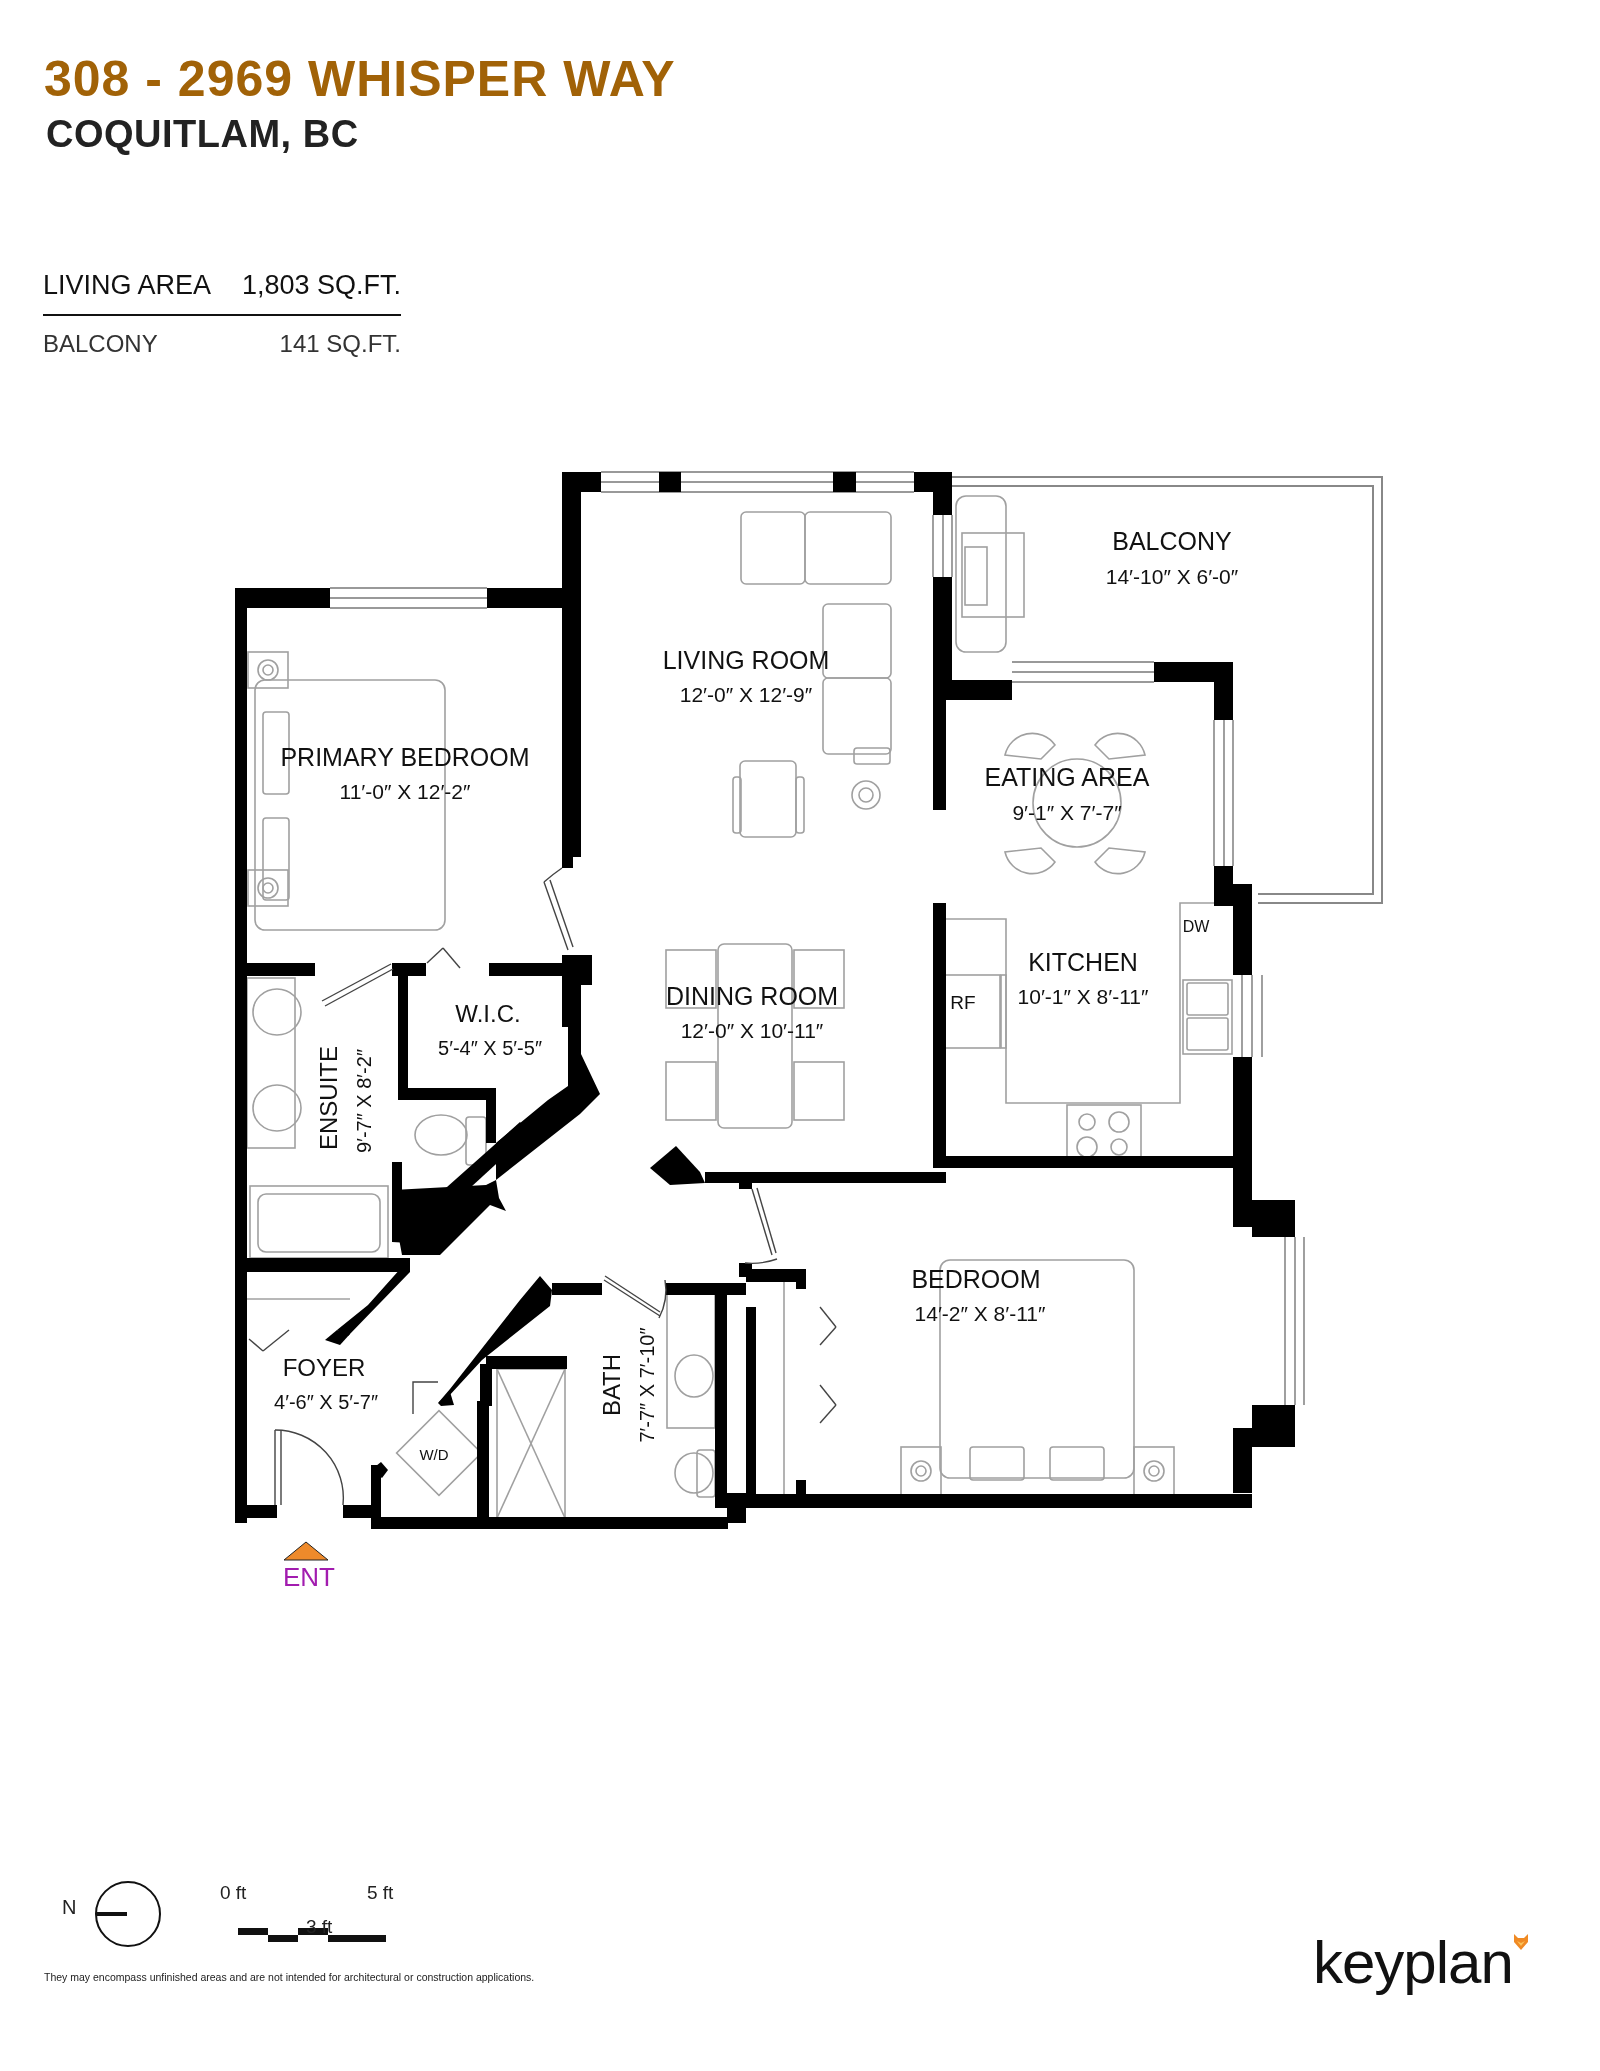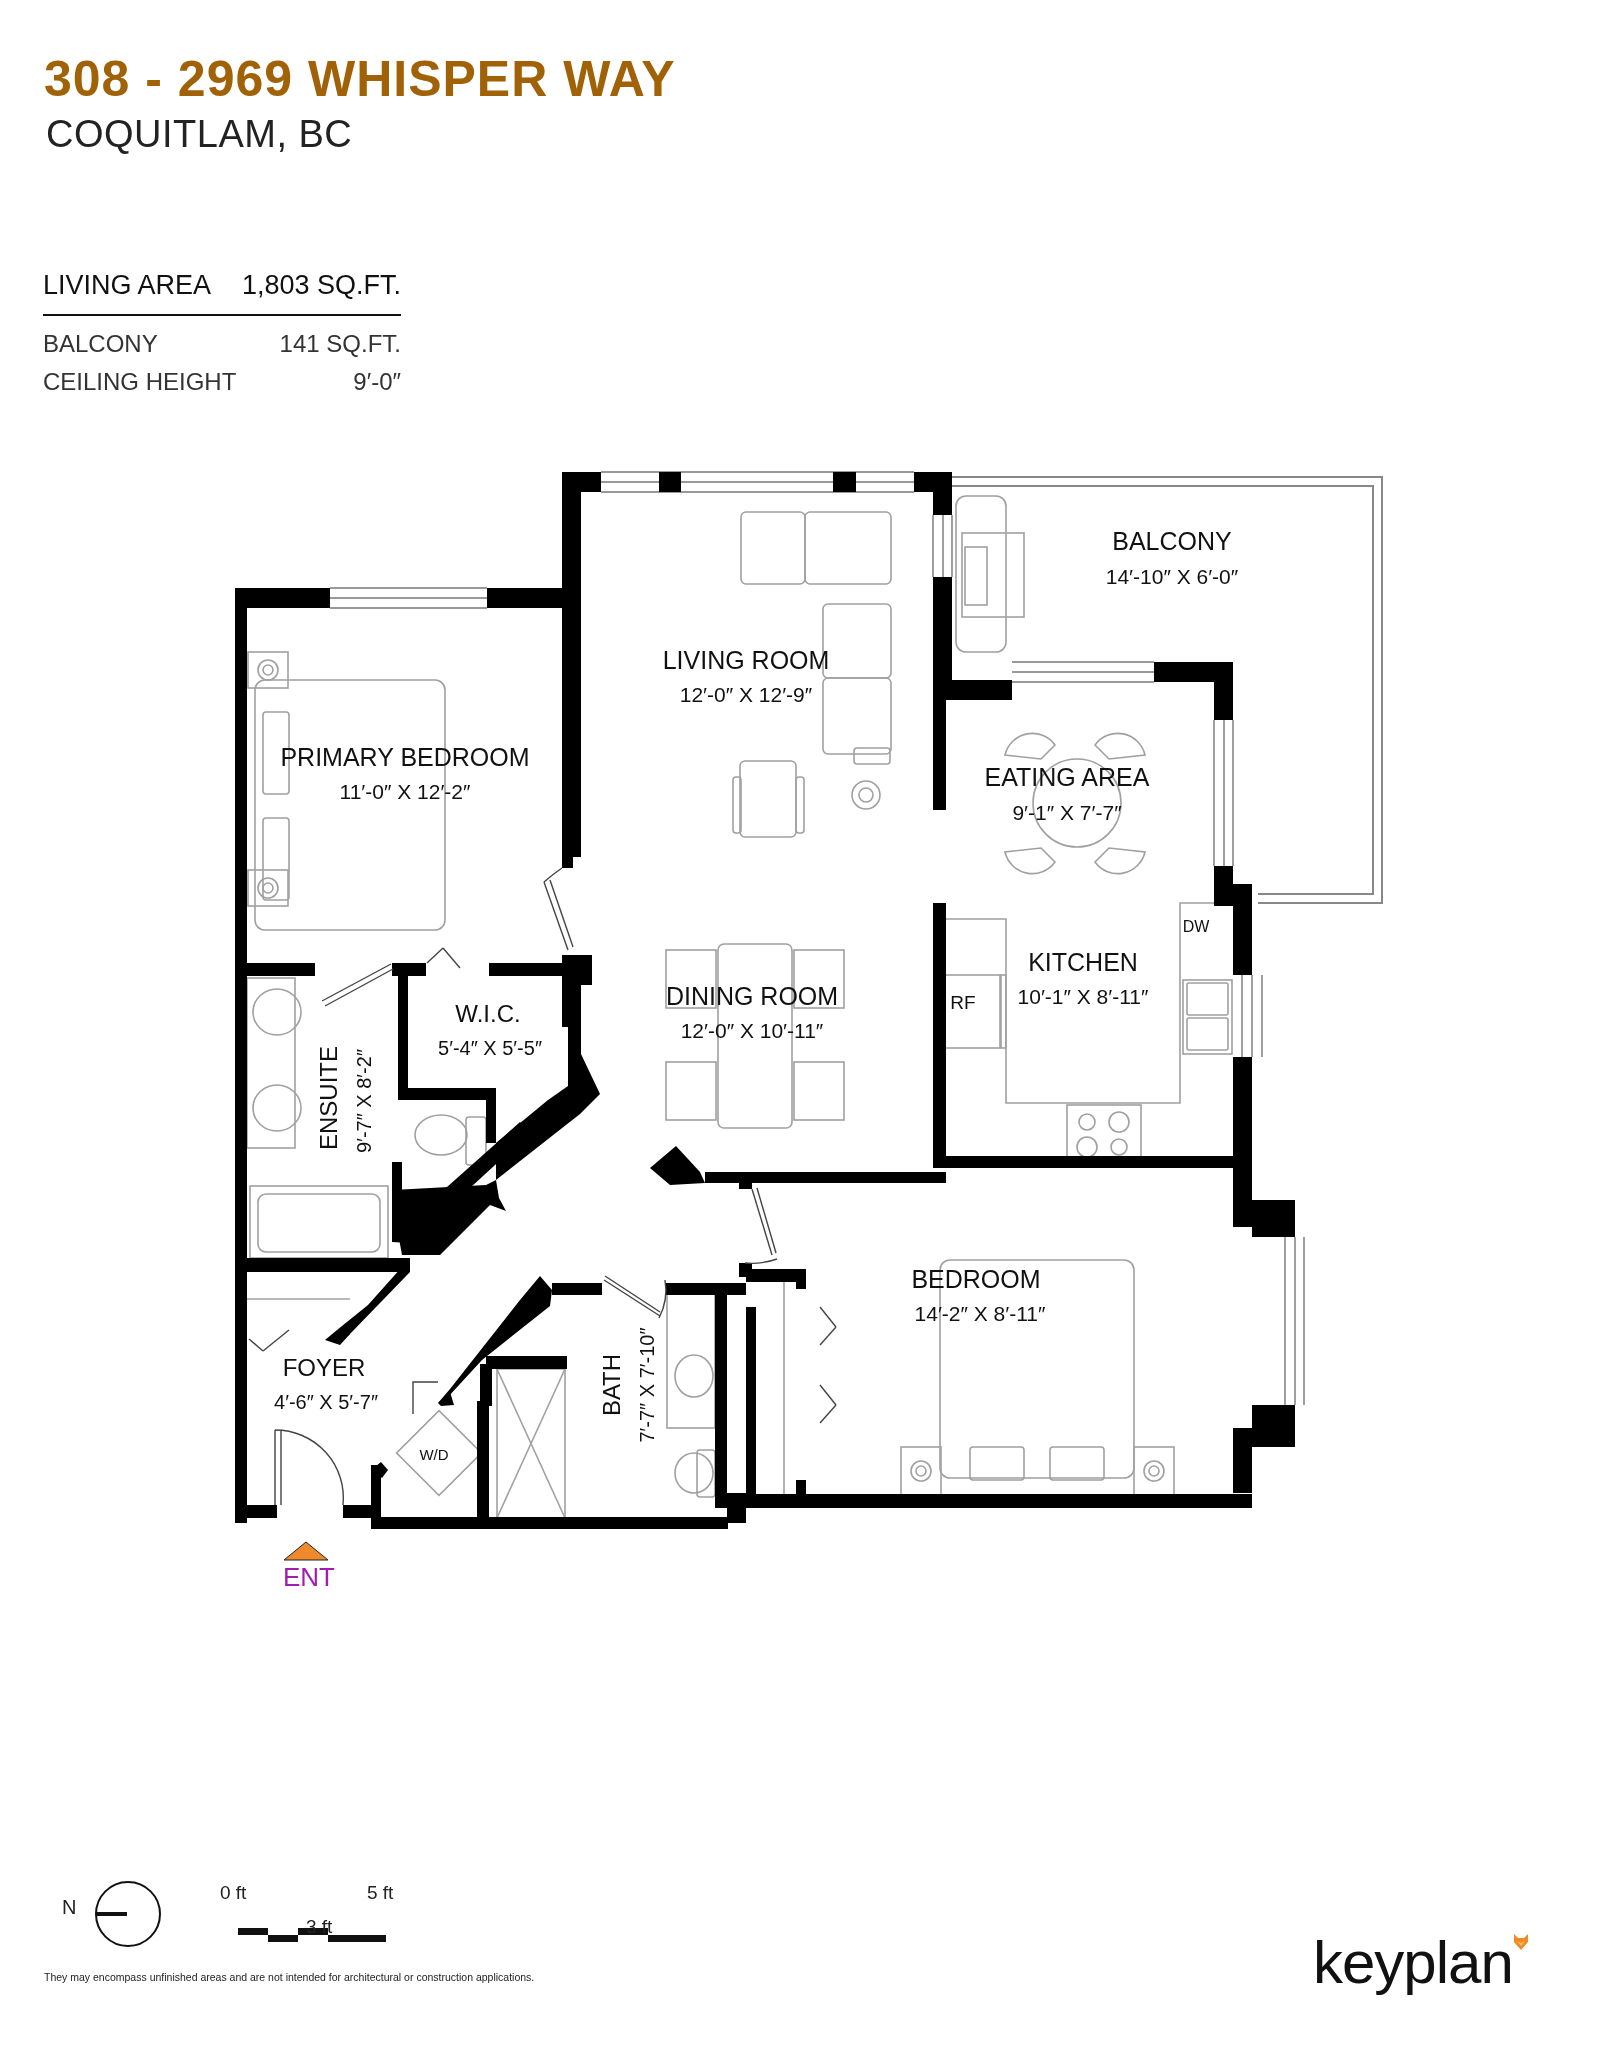--- a/index.html
+++ b/index.html
@@ -1,20 +1,20 @@
 <!DOCTYPE html>
 <html><head>
 <meta charset="utf-8">
 <style>
   html, body { margin:0; padding:0; background:#ffffff; }
   body { width:1600px; height:2071px; position:relative; overflow:hidden;
          font-family:"Liberation Sans", "DejaVu Sans", sans-serif; color:#111; }
   .title { position:absolute; left:44px; top:50px; font-size:50px; font-weight:700;
            letter-spacing:1px; color:#a16207; white-space:nowrap; }
-  .subtitle { position:absolute; left:46px; top:113px; font-size:38px; font-weight:400;
+  .subtitle { position:absolute; left:46px; top:113px; font-size:38px; font-weight:700;
               color:#222; letter-spacing:0.5px; white-space:nowrap; }
   .stats { position:absolute; left:43px; top:270px; width:358px; }
   .stat-row { display:flex; justify-content:space-between; align-items:baseline; white-space:nowrap; }
   .stat-row.primary { font-size:27px; color:#111; height:40px; border-bottom:2px solid #111; padding-bottom:4px; }
   .stat-row.secondary { font-size:24px; color:#333; font-weight:300; height:38px; }
   .stat-row.secondary.first { margin-top:14px; }
   svg.plan { position:absolute; left:0; top:0; }
   .room-label { font-family:"Liberation Sans", sans-serif; fill:#111; }
   .footnote { position:absolute; left:44px; top:1969px; font-size:10.5px; line-height:17px; color:#222; white-space:nowrap; }
   .footnote div { height:17px; }
@@ -31,24 +31,20 @@
 <div class="subtitle">COQUITLAM, BC</div>
 
 <div class="stats">
   <div class="stat-row primary">
     <span>LIVING AREA</span>
     <span>1,803 SQ.FT.</span>
   </div>
   <div class="stat-row secondary first">
     <span>BALCONY</span>
     <span>141 SQ.FT.</span>
-  </div>
-  <div class="stat-row secondary">
-    <span>CEILING HEIGHT</span>
-    <span>9′-0″</span>
   </div>
 </div>
 
 <svg class="plan" width="1600" height="2071" viewBox="0 0 1600 2071" xmlns="http://www.w3.org/2000/svg">
 
   <g fill="none" stroke="#888" stroke-width="2">
     <polyline points="952,477 1382,477 1382,903 1258,903"></polyline>
     <polyline points="952,486 1373,486 1373,894 1258,894"></polyline>
   </g>
 

